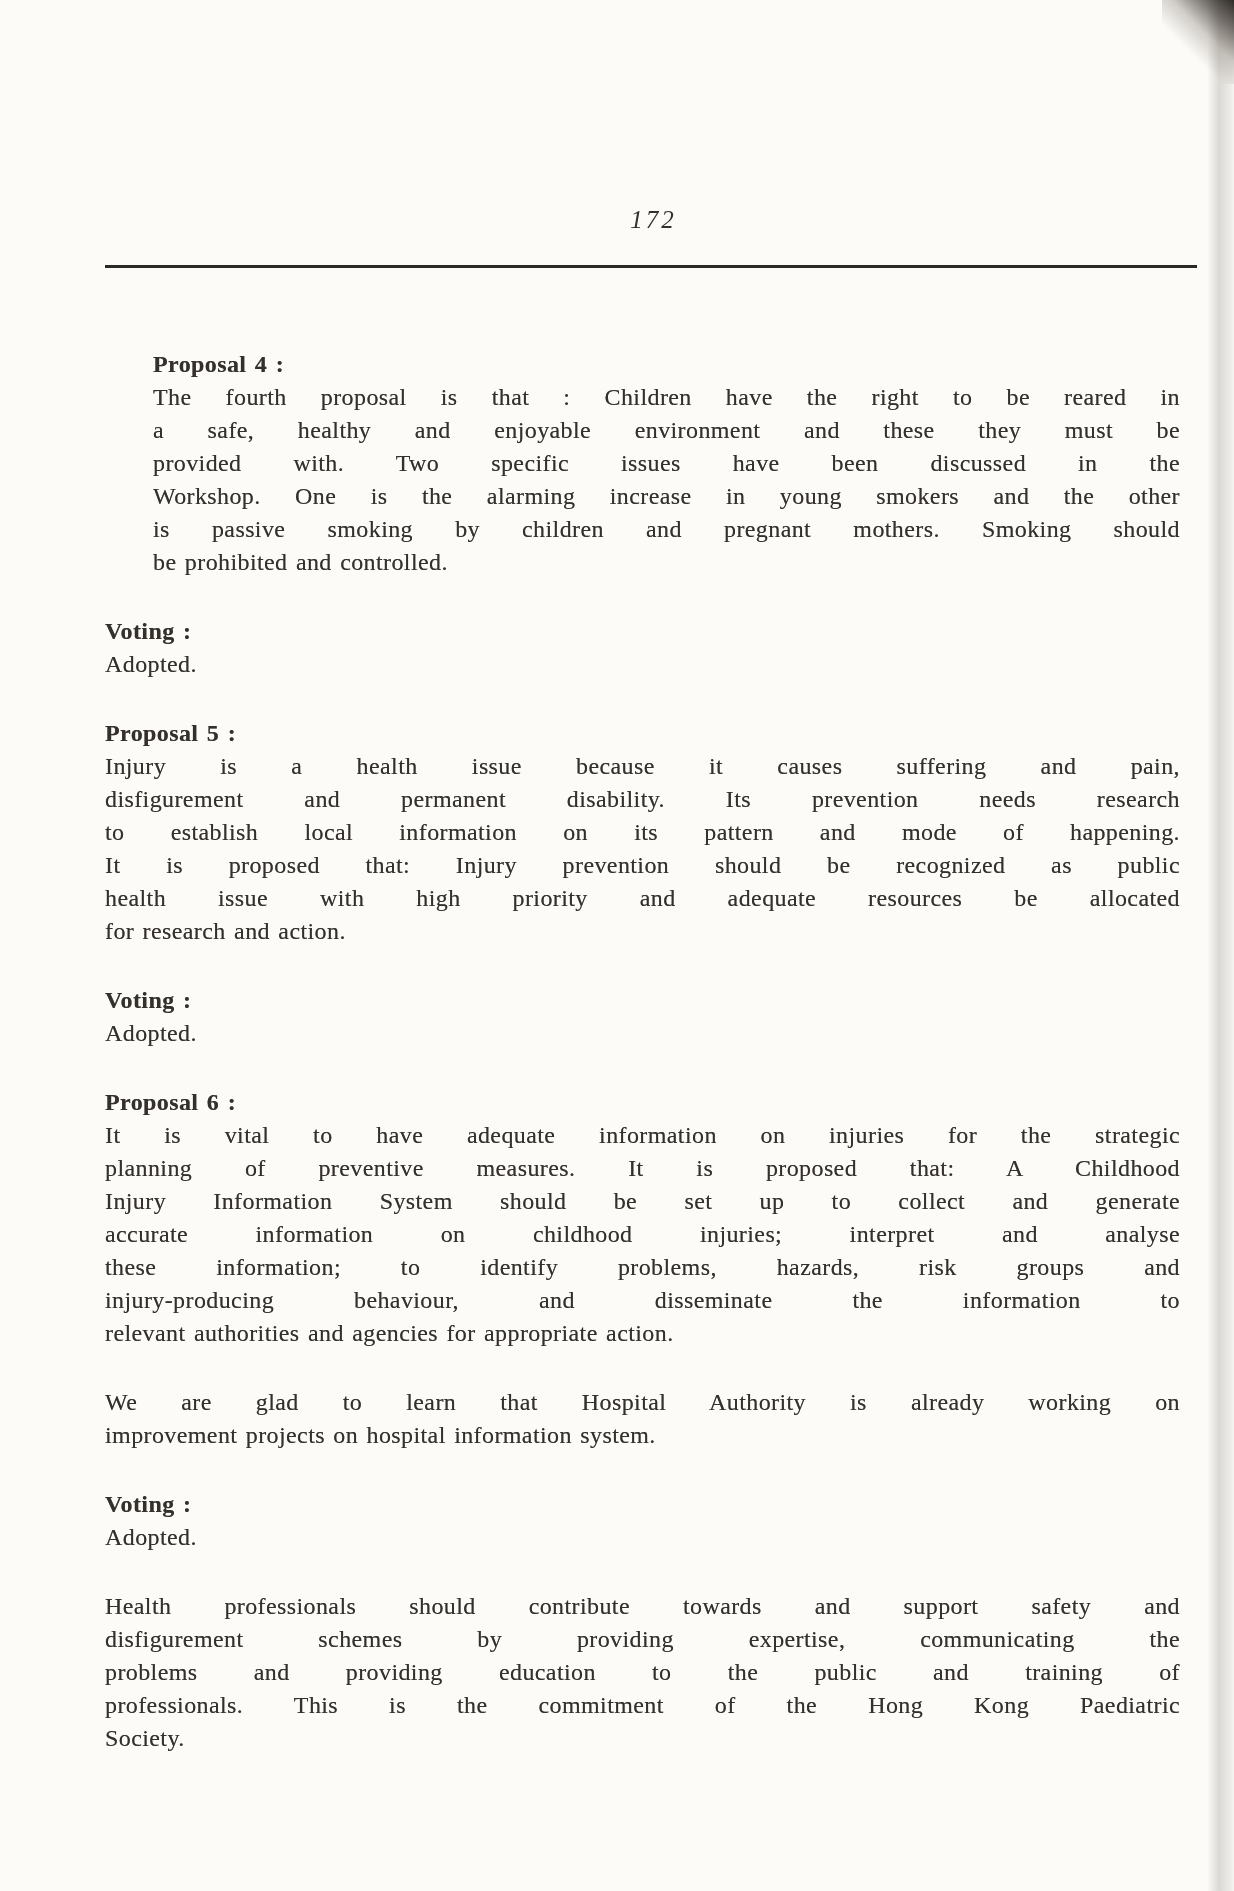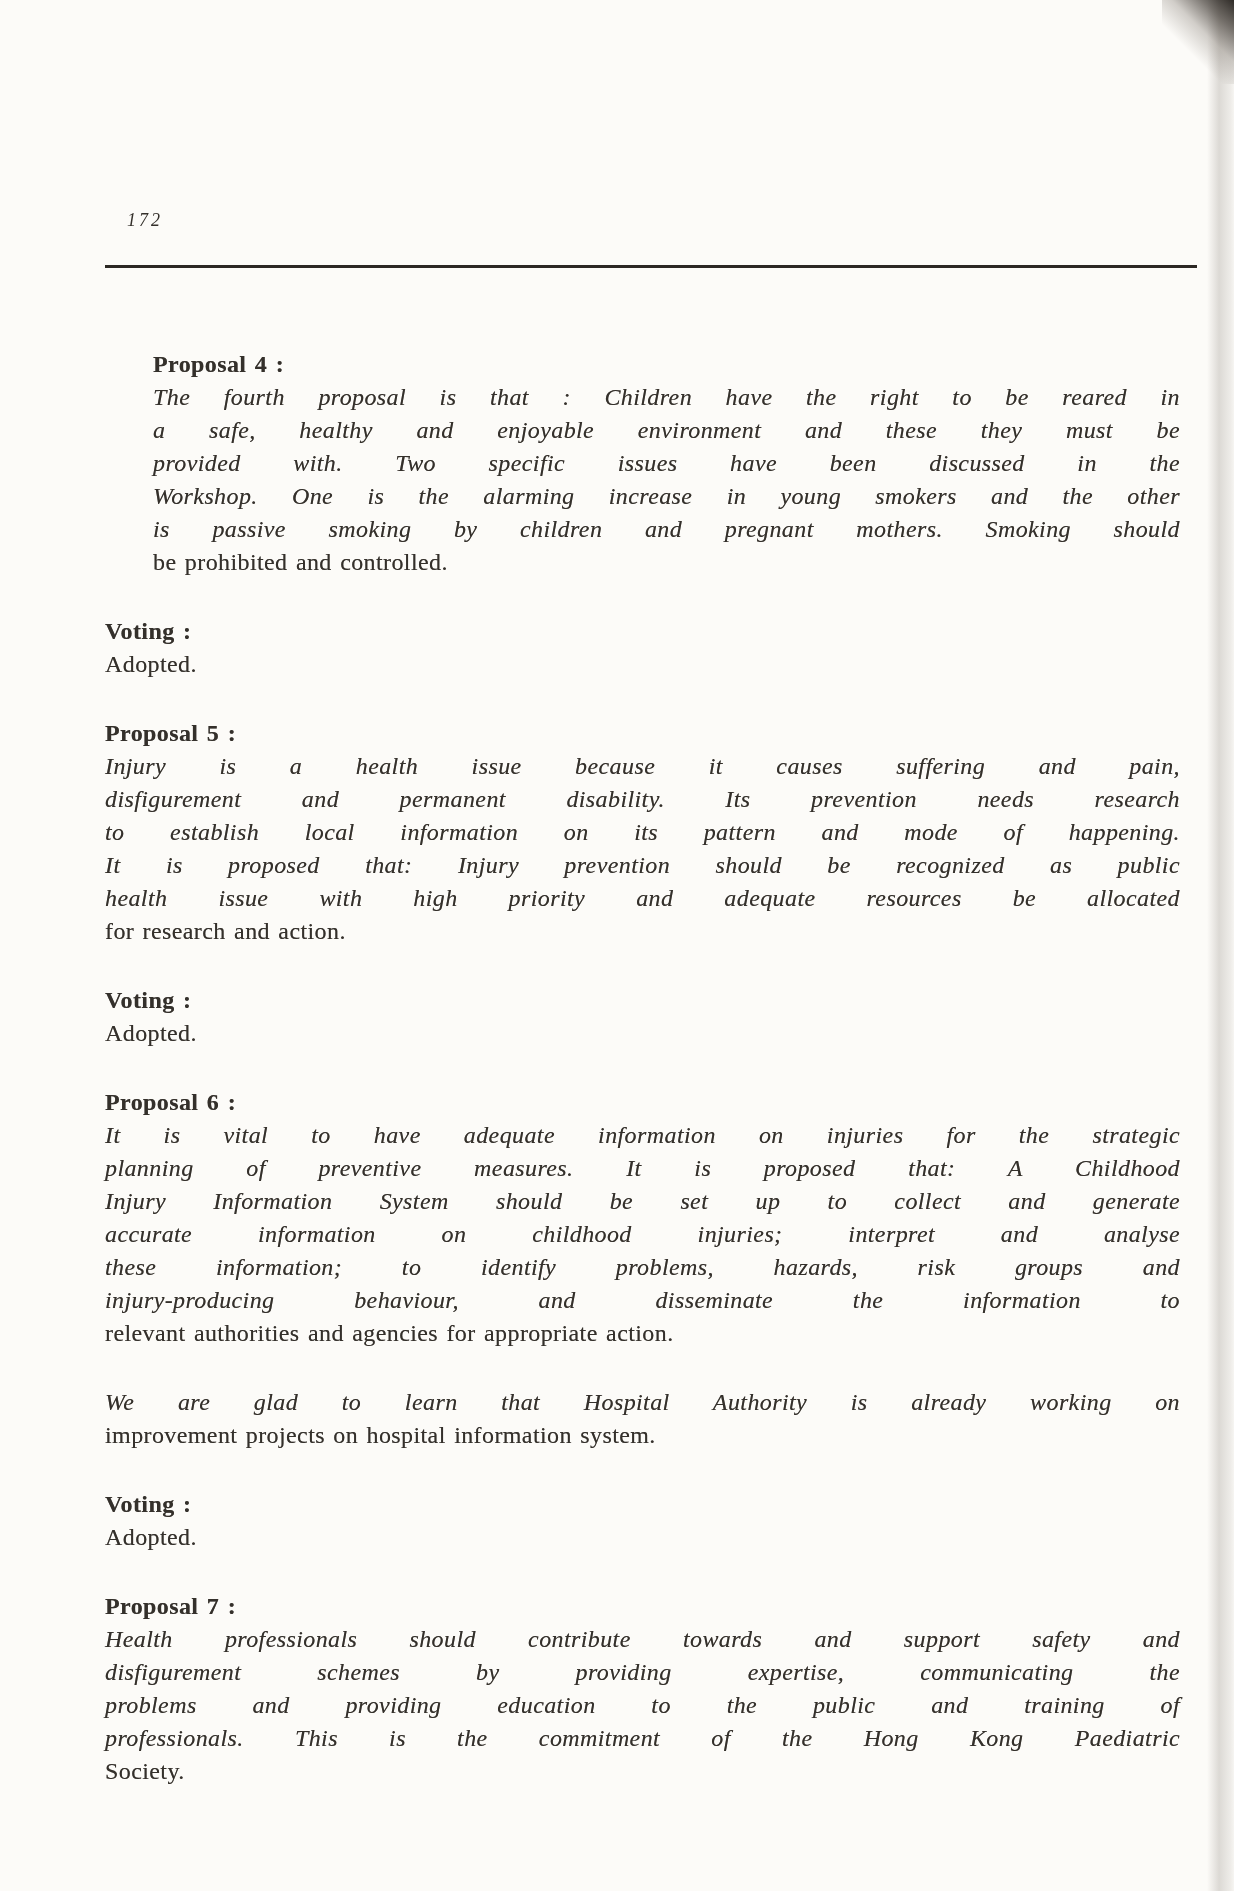--- a/index.html
+++ b/index.html
@@ -13,24 +13,24 @@
     position: relative;
     overflow: hidden;
     font-family: "Liberation Serif", "DejaVu Serif", serif;
     color: #34302b;
   }
   .page-inner {
     padding: 203px 54px 0 105px;
   }
   .masthead {
     display: flex;
-    justify-content: space-between;
+    justify-content: center;
     align-items: baseline;
     font-style: italic;
-    font-size: 18px;
+    font-size: 25px;
     line-height: 34px;
   }
   .page-number {
     margin-left: 22px;
     letter-spacing: 3px;
   }
   .running-title {
     letter-spacing: 1.5px;
   }
   .rule {
@@ -59,21 +59,20 @@
     font-size: 24px;
     font-weight: bold;
     line-height: 33px;
   }
   .line {
     min-height: 33px;
   }
   .line.just {
     text-align: justify;
     text-align-last: justify;
-    font-style: italic;
   }
   .edge-strip {
     position: absolute;
     top: 0;
     right: 0;
     width: 27px;
     height: 100%;
     background: linear-gradient(90deg,
       rgba(118, 110, 101, 0) 0%,
       rgba(118, 110, 101, 0.24) 45%,
@@ -140,21 +139,20 @@
       </section>
       <section class="block">
         <div class="line just">We are glad to learn that Hospital Authority is already working on</div>
         <div class="line">improvement projects on hospital information system.</div>
       </section>
       <section class="block">
         <h2 class="heading">Voting :</h2>
         <div class="line">Adopted.</div>
       </section>
       <section class="block">
-        <h2 class="heading">Proposal 7 :</h2>
         <div class="line just">Health professionals should contribute towards and support safety and</div>
         <div class="line just">disfigurement schemes by providing expertise, communicating the</div>
         <div class="line just">problems and providing education to the public and training of</div>
         <div class="line just">professionals.  This is the commitment of the Hong Kong Paediatric</div>
         <div class="line">Society.</div>
       </section>
     </main>
 </div>
 
 <div class="edge-strip"></div>

